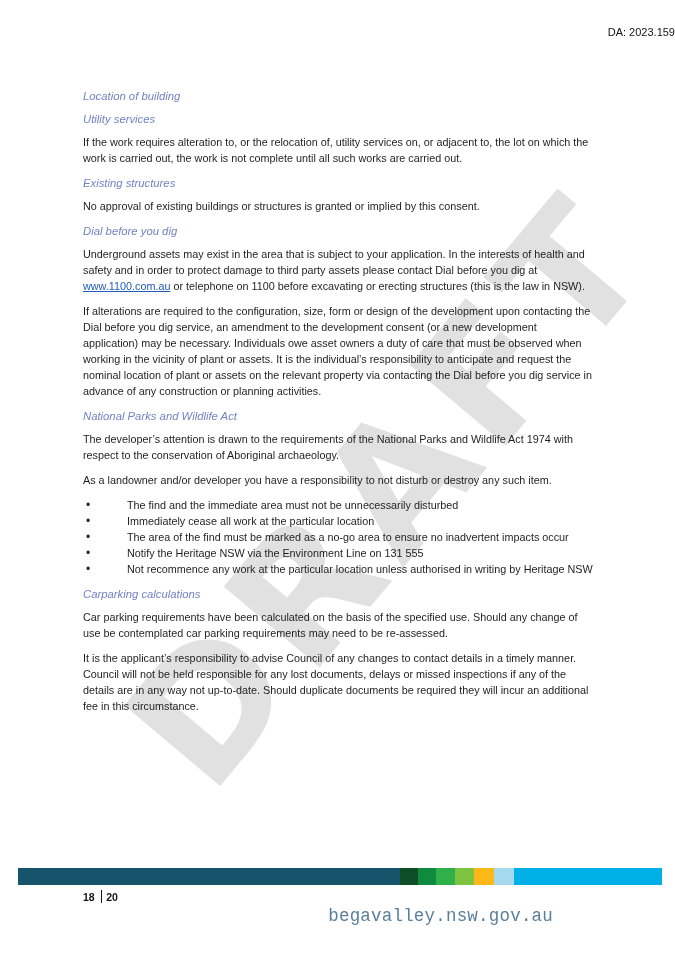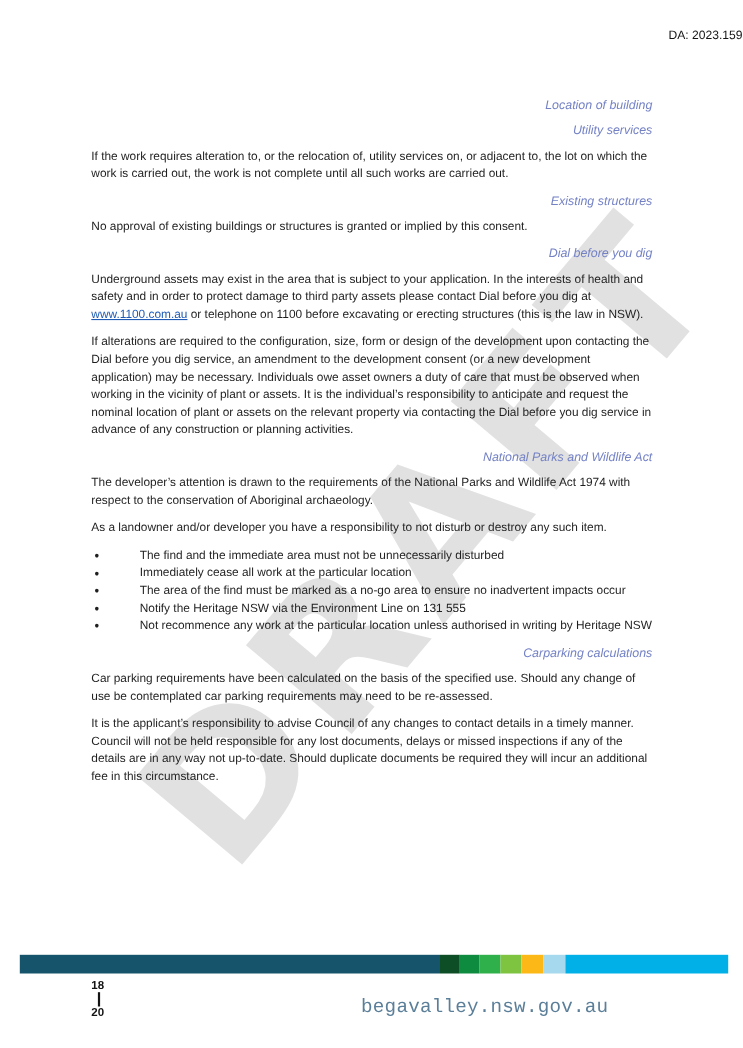--- a/index.html
+++ b/index.html
@@ -38,21 +38,20 @@
   .content {
     position:absolute; left:83px; top:88px; width:510px;
     z-index:1;
     color:#1f1f1f;
   }
   .section-heading {
     margin:0 0 7px 0;
     font-size:11.3px; line-height:16px;
     font-style:italic; font-weight:normal;
     color:#7482c5;
-    text-align:right;
   }
   .content p {
     margin:0 0 9px 0;
     font-size:10.8px; line-height:16px;
     color:#1f1f1f;
   }
   .content p.no-gap { margin-bottom:0; }
   a.doc-link { color:#1f5bb5; text-decoration:underline; cursor:pointer; }
   ul.bullet-list {
     list-style:none;
@@ -78,21 +77,21 @@
   .footer-bar .seg1 { width:18px; }
   .footer-bar .seg2 { width:18px; }
   .footer-bar .seg3 { width:19px; }
   .footer-bar .seg4 { width:19px; }
   .footer-bar .seg5 { width:20px; }
   .footer-bar .seg6 { width:20px; }
   .footer-bar .seg7 { flex:1; }
   .page-number {
     position:absolute; left:83px; top:890px;
     font-size:10.5px; font-weight:bold; color:#141414;
-    display:flex; align-items:center; z-index:2;flex-direction:column;
+    display:flex; align-items:center; z-index:2;
   }
   .page-number .sep {
     display:inline-block;
     width:1.5px; height:13px;
     background:#141414;
     margin:0 4px 0 6px;
   }
   .website {
     position:absolute; right:122px; top:906px;
     font-size:17.5px; color:#5b7f99;

